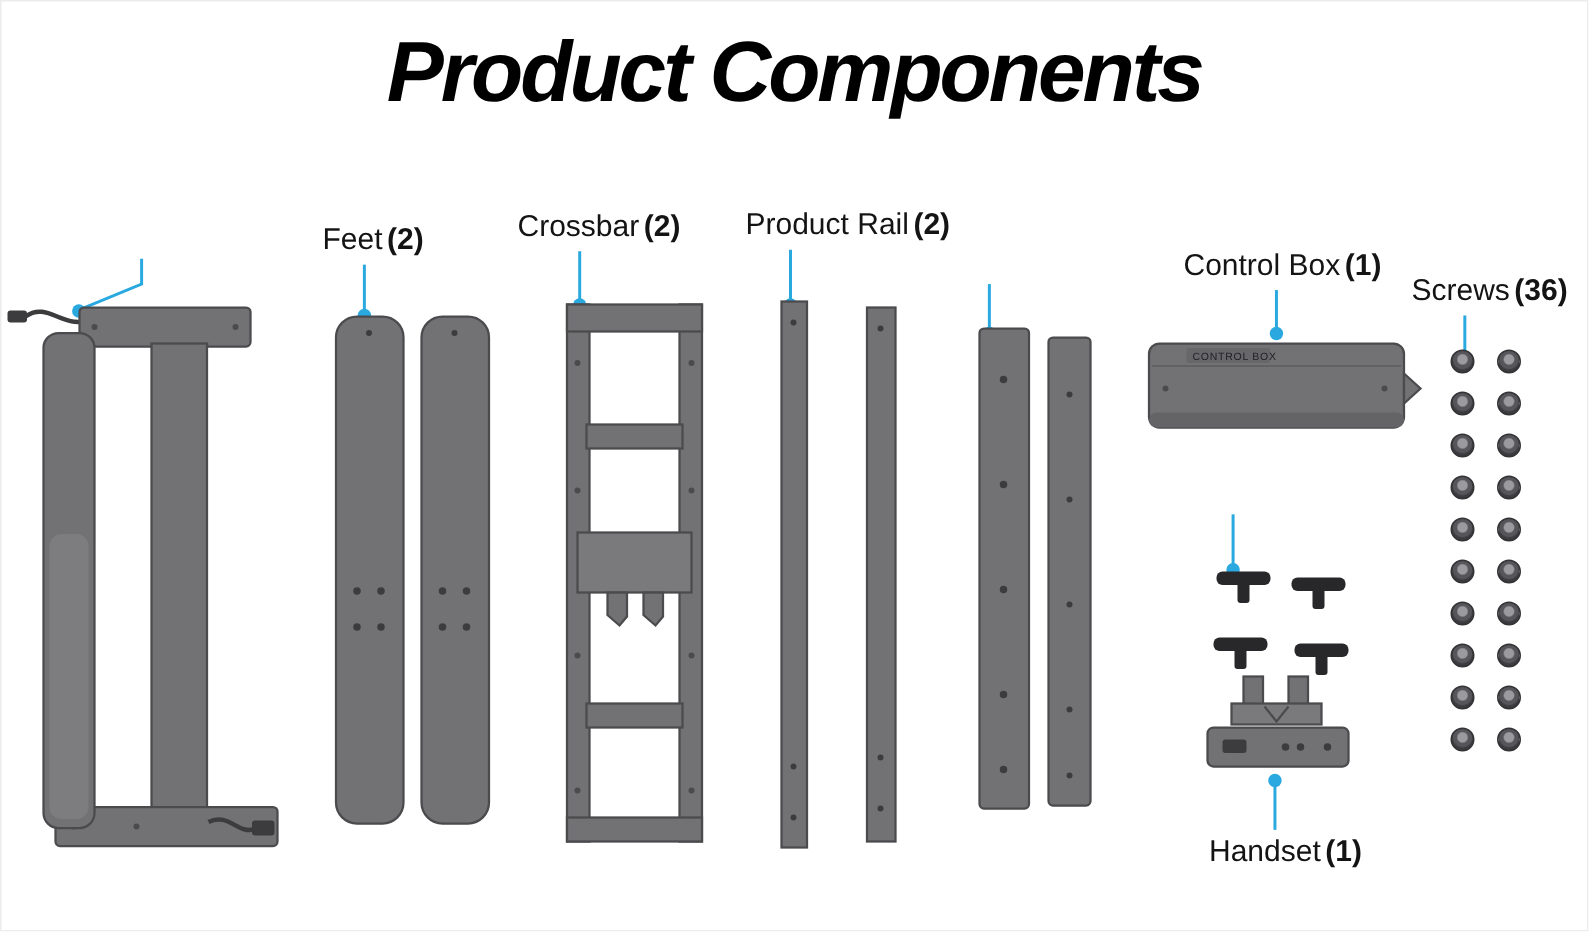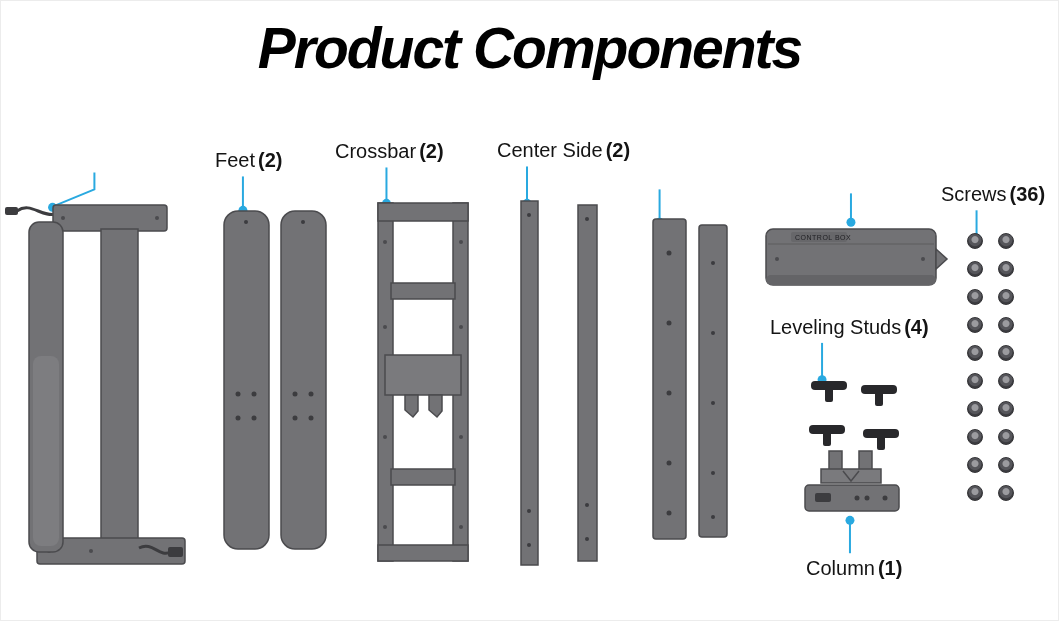--- a/index.html
+++ b/index.html
@@ -48,25 +48,25 @@
   }
 </style>
 </head>
 <body>
 
 <div class="canvas">
 
   <h1 class="title">Product Components</h1>
 
   <div class="label" style="left:214px; top:148px"><span>Feet</span><span class="count">(2)</span></div>
-  <div class="label" style="left:334px; top:139px"><span>Crossbar</span><span class="count">(2)</span></div>
-  <div class="label" style="left:496px; top:138px"><span>Center Side</span><span class="count">(2)</span></div>
+  <div class="label" style="left:344px; top:139px"><span>Crossbar</span><span class="count">(2)</span></div>
+  <div class="label" style="left:496px; top:138px"><span>Product Rail</span><span class="count">(2)</span></div>
+  <div class="label" style="left:788px; top:165px"><span>Control Box</span><span class="count">(1)</span></div>
   <div class="label" style="left:940px; top:182px"><span>Screws</span><span class="count">(36)</span></div>
-  <div class="label" style="left:769px; top:315px"><span>Leveling Studs</span><span class="count">(4)</span></div>
-  <div class="label" style="left:805px; top:556px"><span>Column</span><span class="count">(1)</span></div>
+  <div class="label" style="left:805px; top:556px"><span>Handset</span><span class="count">(1)</span></div>
 
   <svg class="leader" viewBox="0 0 1059 621">
     <g stroke="#29a9e0" stroke-width="2" fill="none">
       <polyline points="93,172 93,189 54,205"></polyline>
       <line x1="242" y1="176" x2="242" y2="206"></line>
       <line x1="386" y1="167" x2="386" y2="199"></line>
       <line x1="527" y1="166" x2="527" y2="200"></line>
       <line x1="660" y1="189" x2="660" y2="219"></line>
       <line x1="852" y1="193" x2="852" y2="219"></line>
       <line x1="978" y1="210" x2="978" y2="234"></line>

